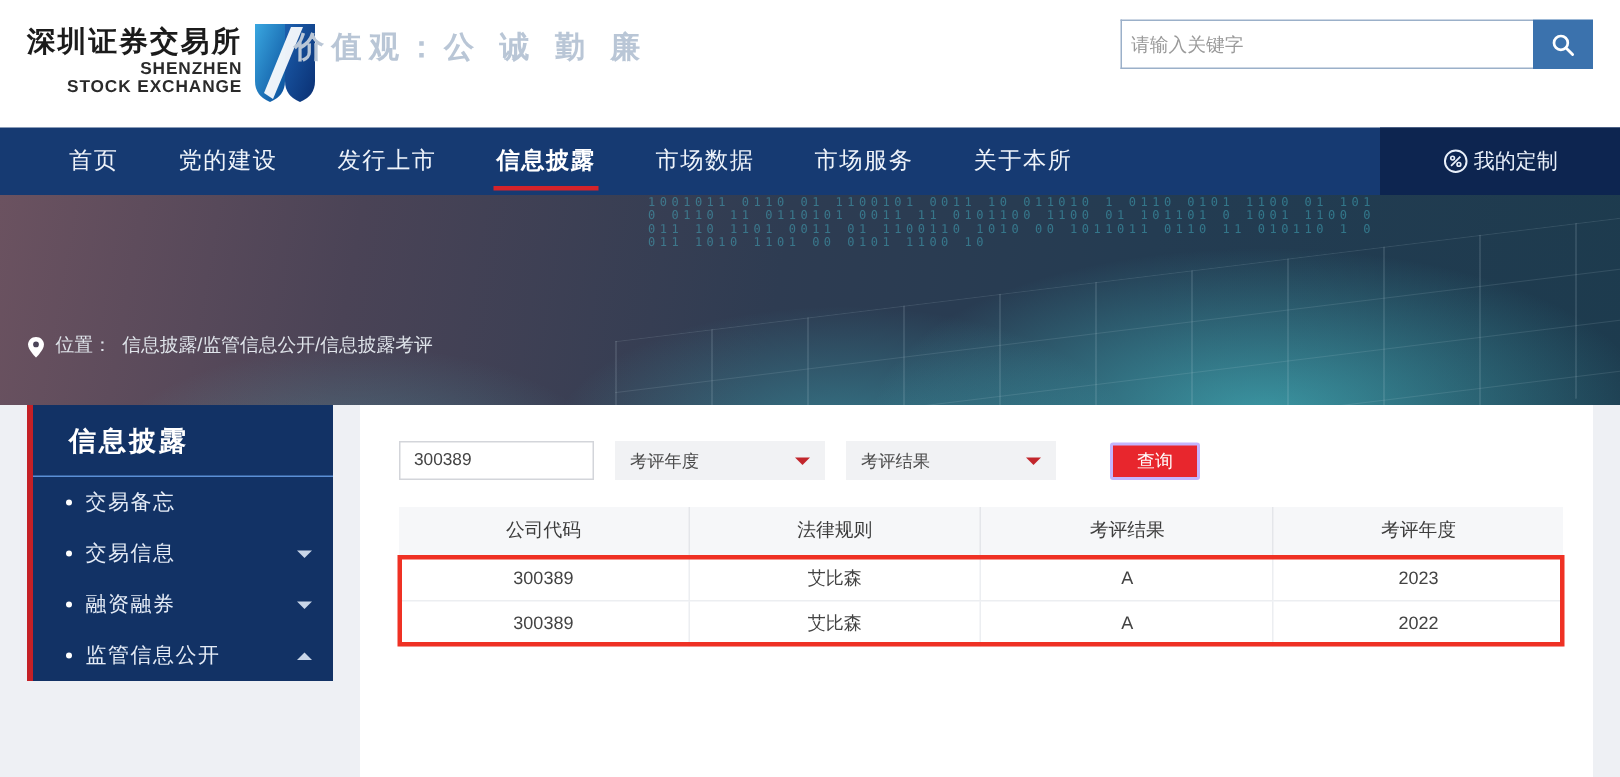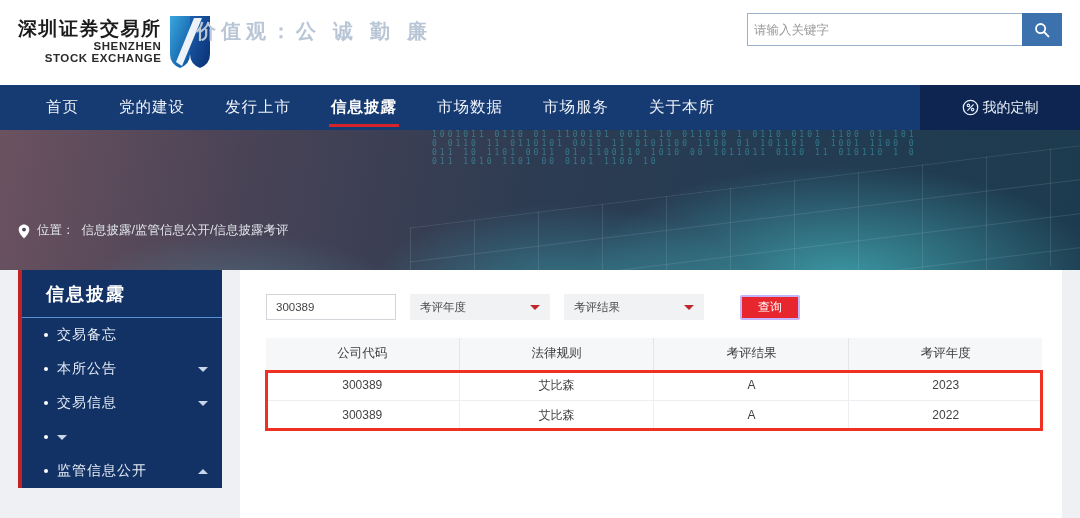--- a/index.html
+++ b/index.html
@@ -412,30 +412,26 @@
 
   <div class="sidebar">
     <div class="sidebar-head">信息披露</div>
     <div id="sidebar-list">
         <div class="side-item">
           <span class="bullet"></span>
           <span class="lbl">交易备忘</span>
         </div>
         <div class="side-item">
           <span class="bullet"></span>
-          <span class="lbl">本所公告</span>
-          <span class="caret down"></span>
-        </div>
-        <div class="side-item">
-          <span class="bullet"></span>
           <span class="lbl">交易信息</span>
           <span class="caret down"></span>
         </div>
         <div class="side-item">
           <span class="bullet"></span>
+          <span class="lbl">融资融券</span>
           <span class="caret down"></span>
         </div>
         <div class="side-item">
           <span class="bullet"></span>
           <span class="lbl">监管信息公开</span>
           <span class="caret up"></span>
         </div>
       </div>
   </div>
 

